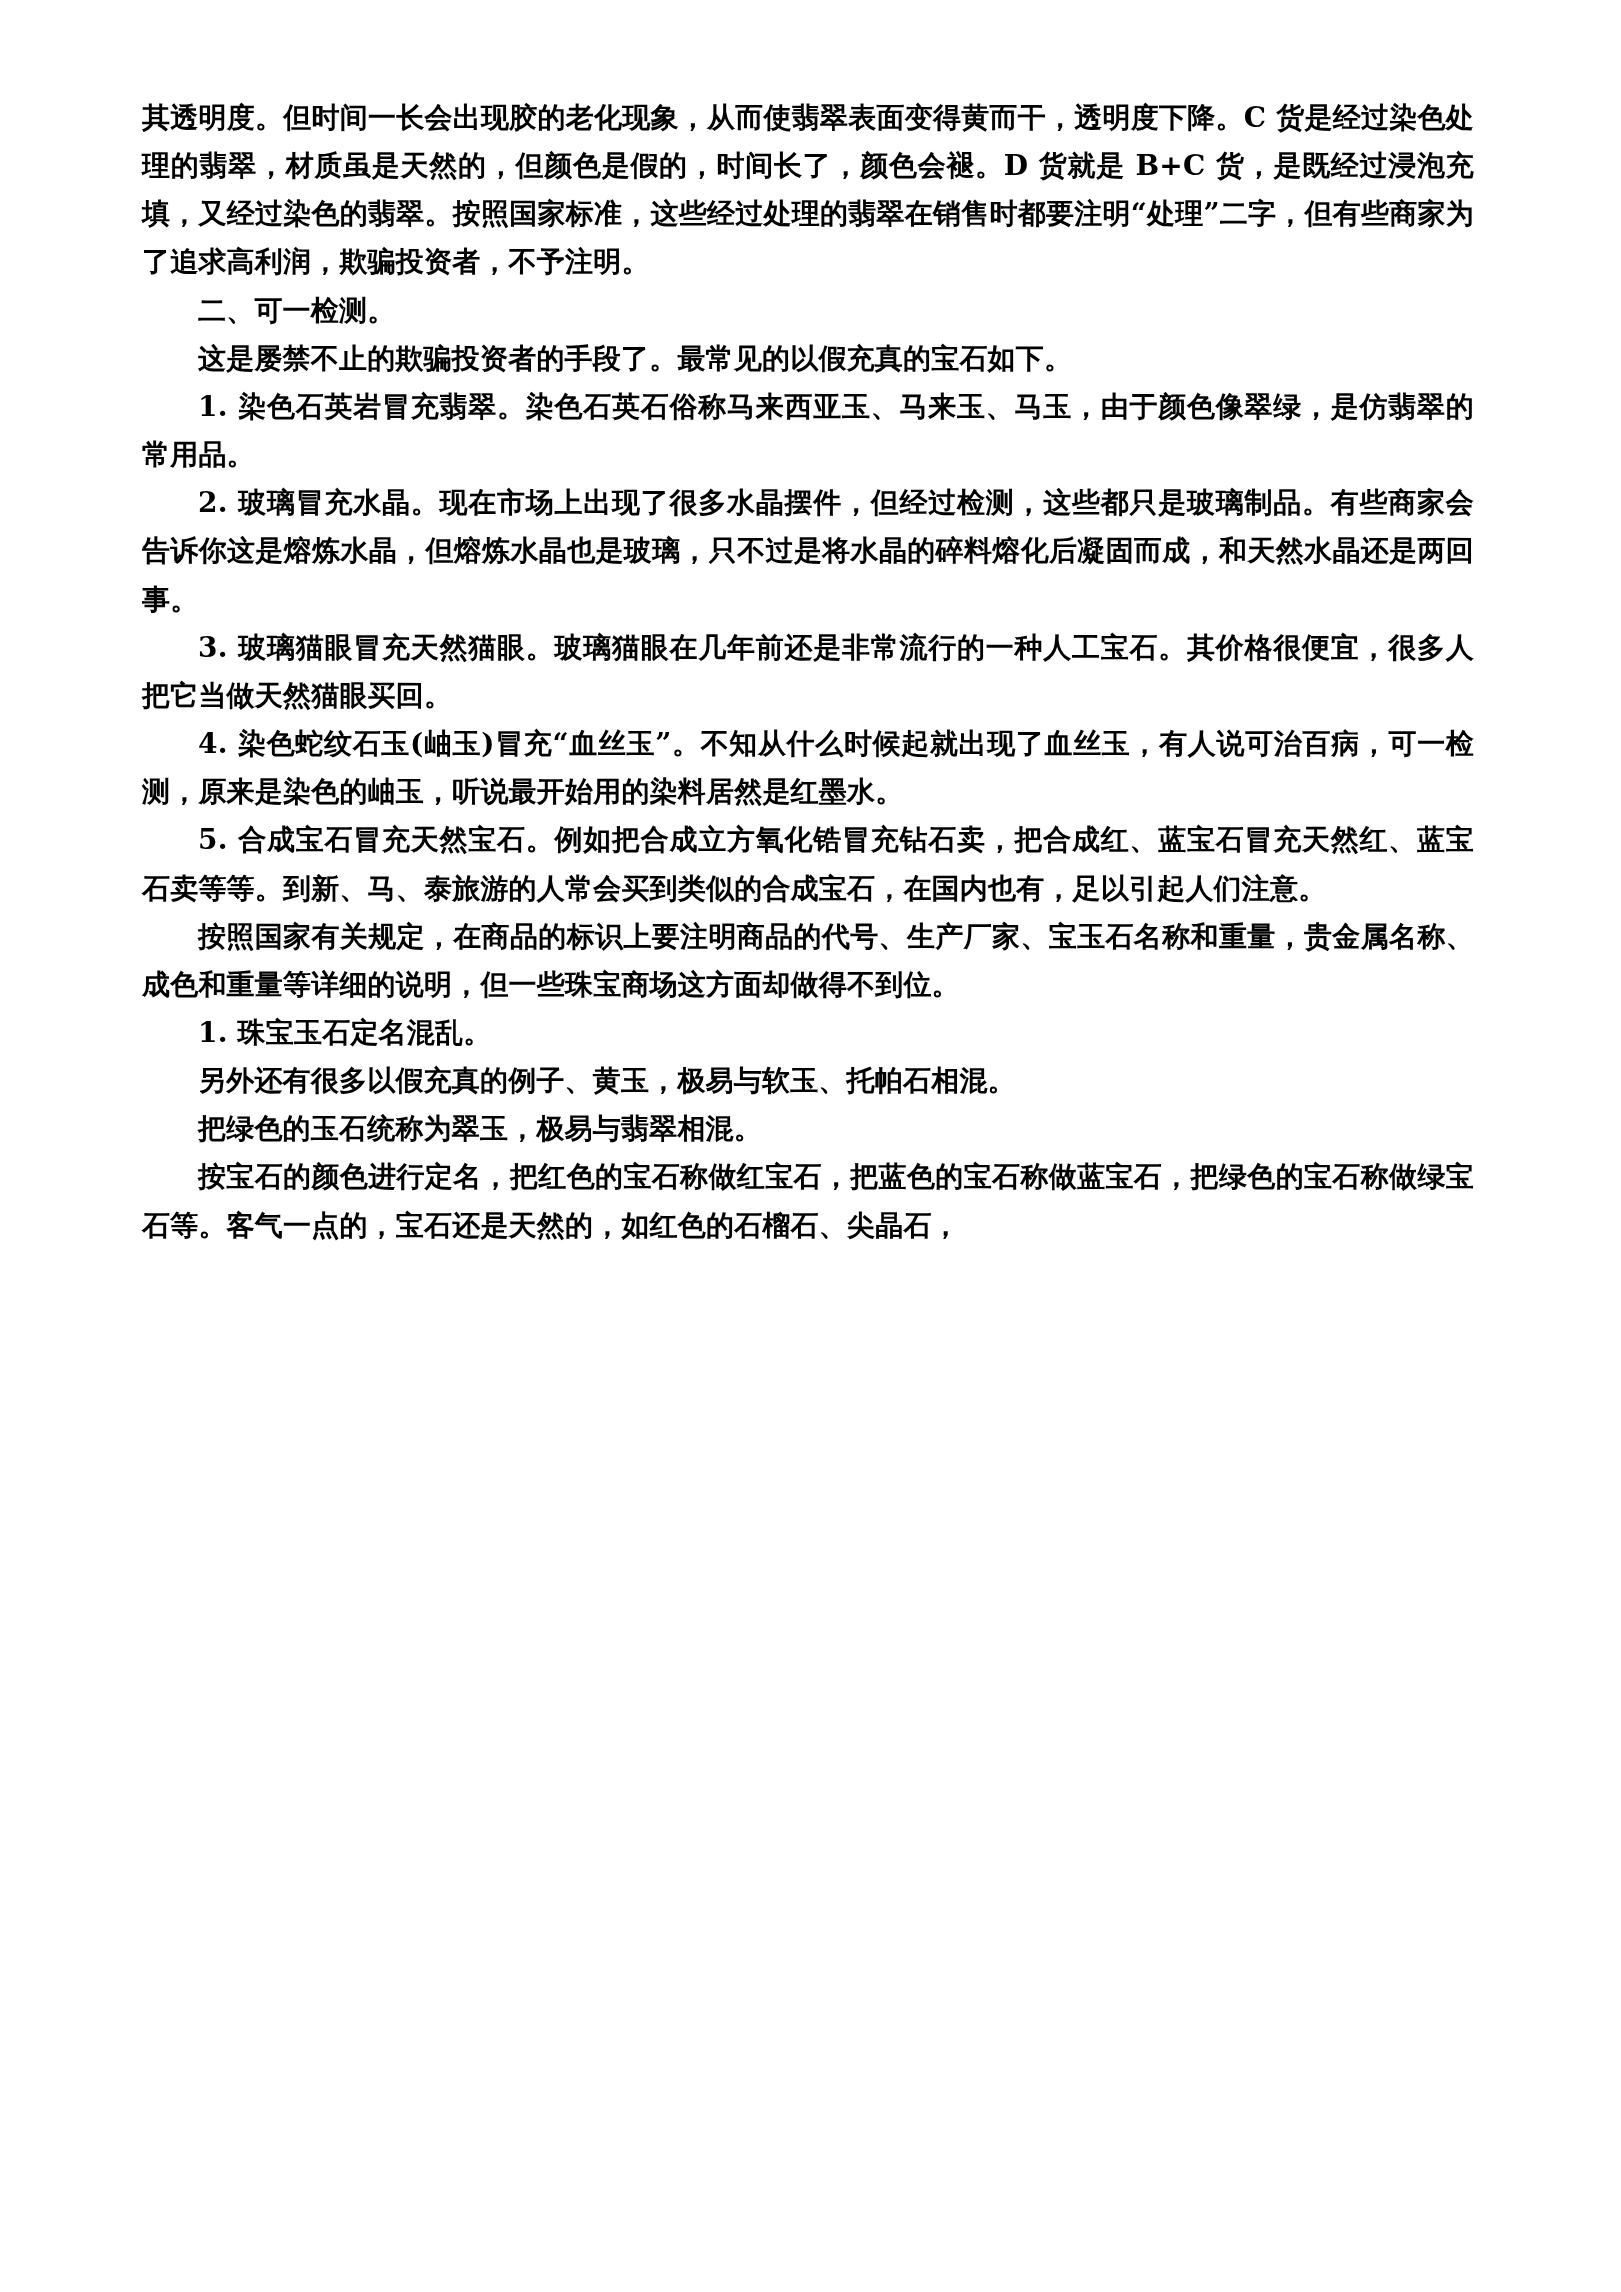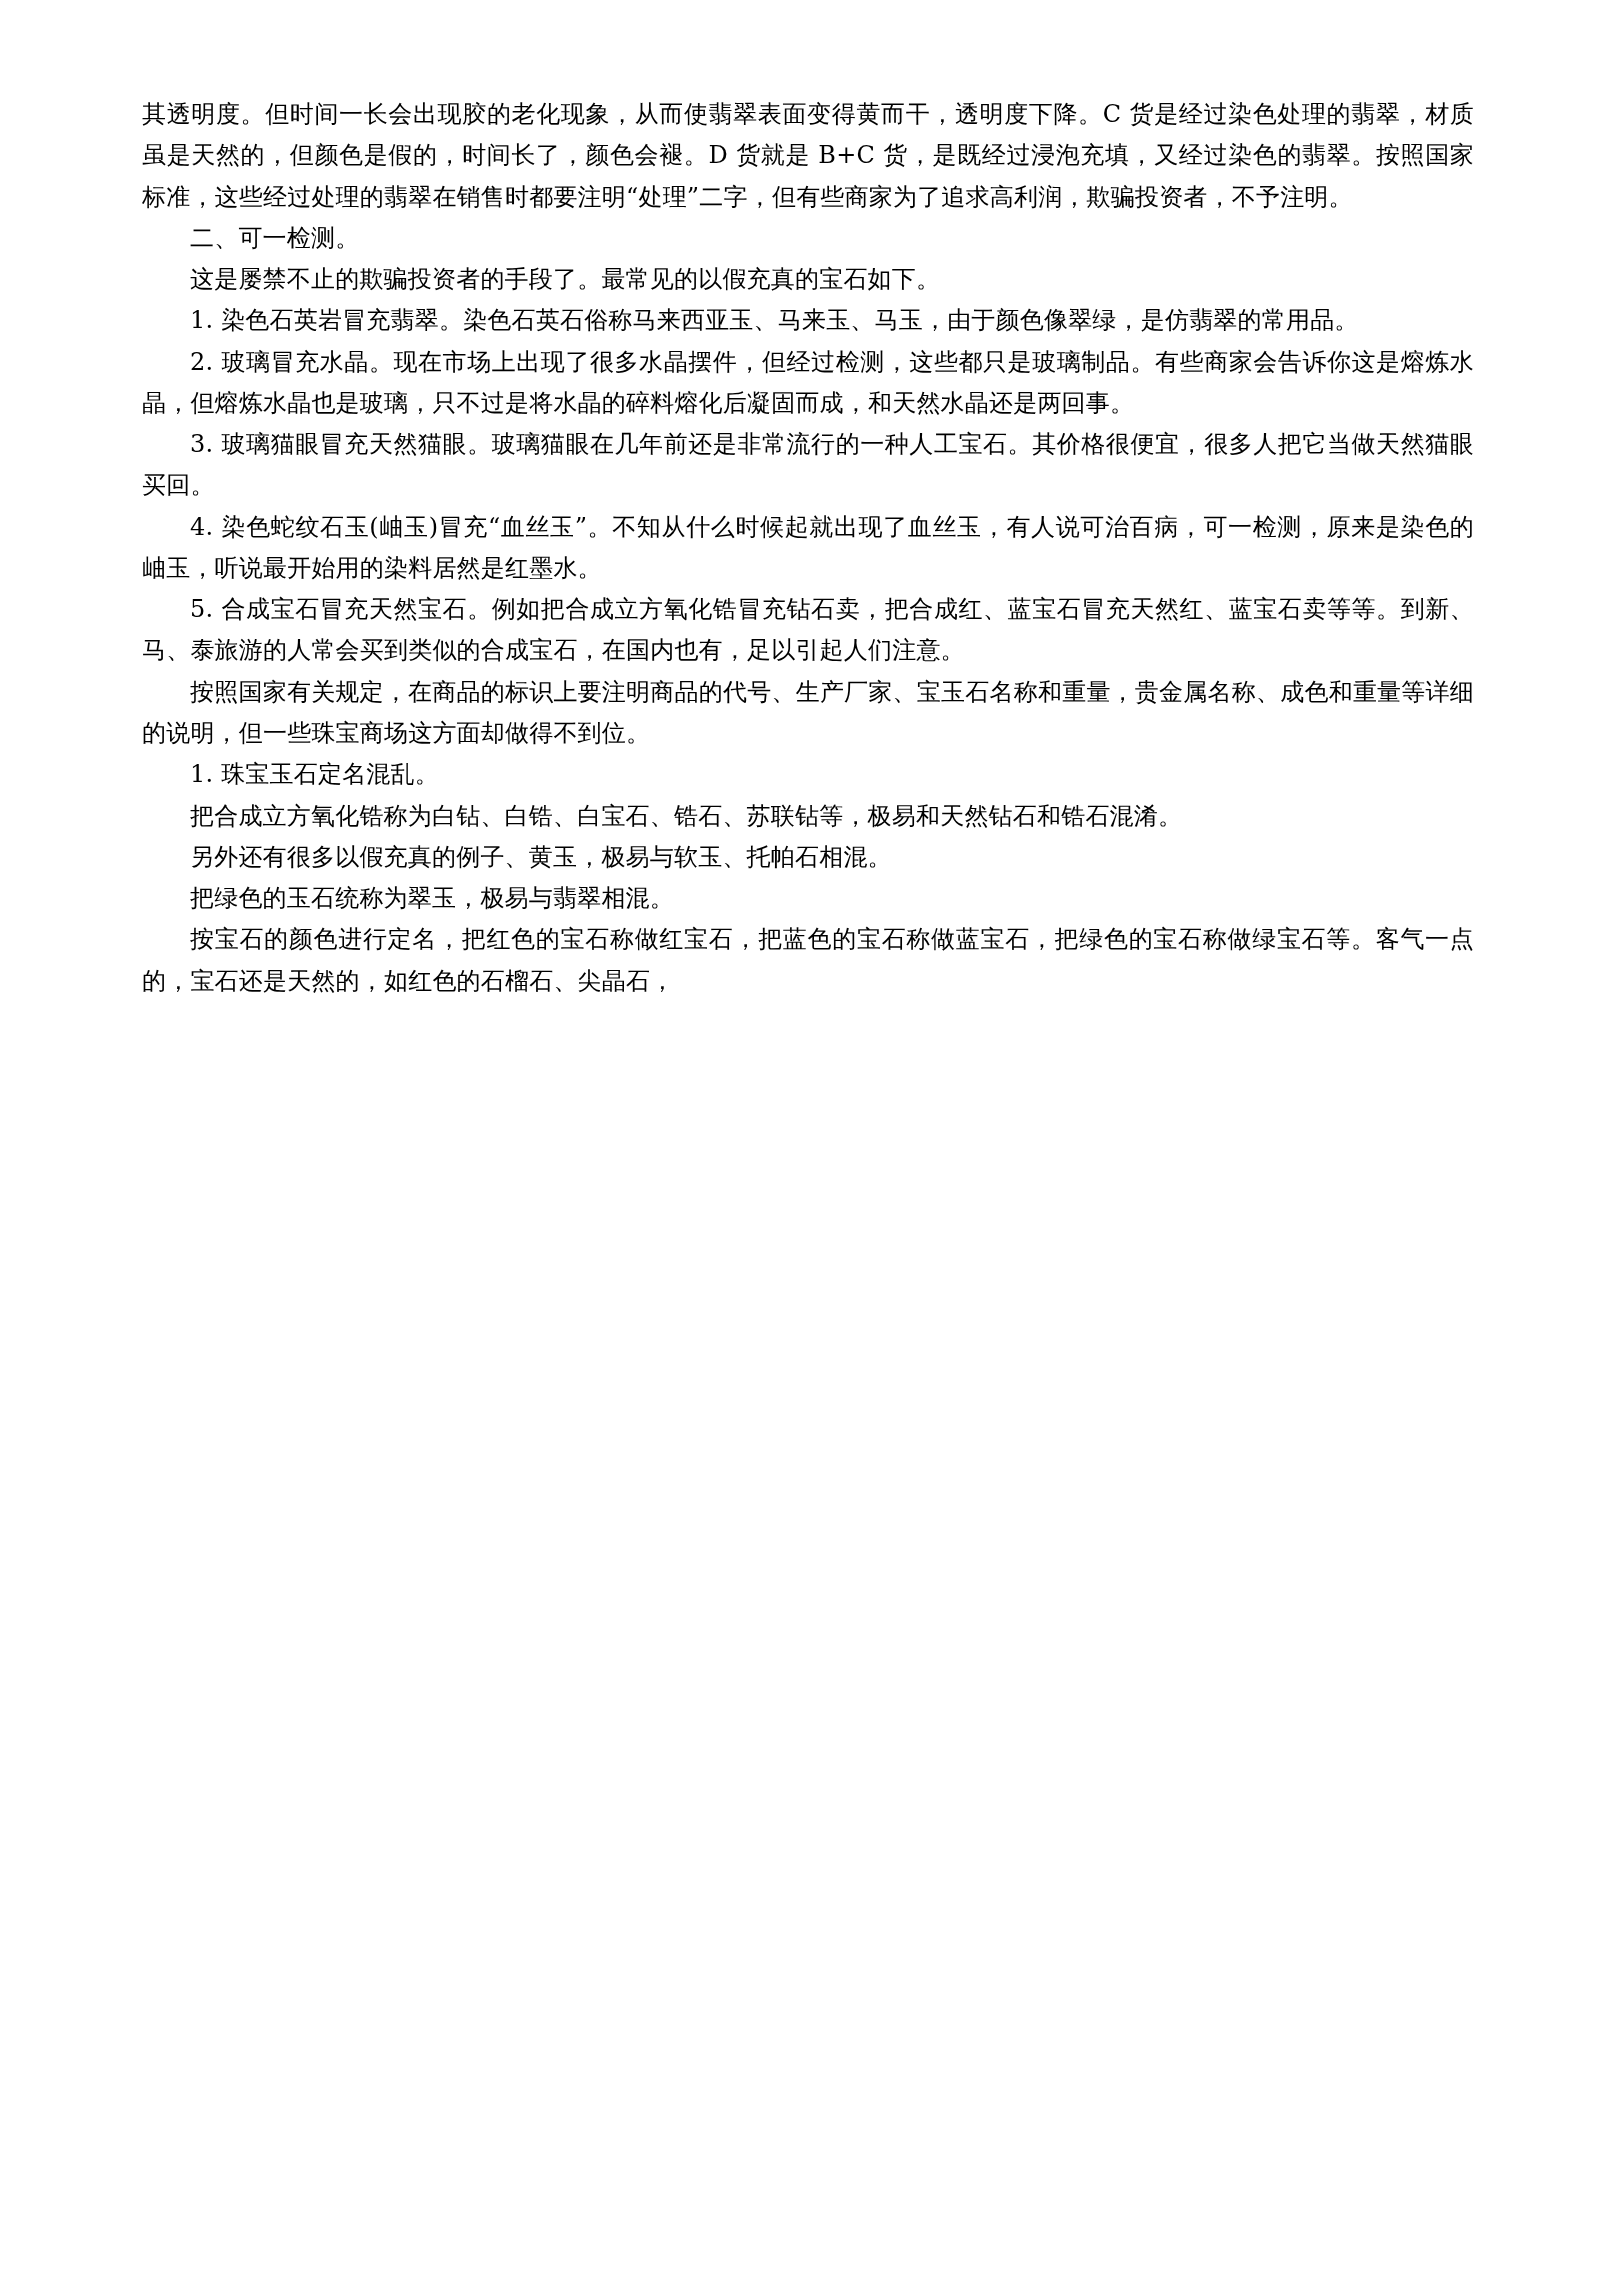--- a/index.html
+++ b/index.html
@@ -15,25 +15,26 @@
   }
   .page {
     position: relative;
     width: 1621px;
     min-height: 2293px;
     box-sizing: border-box;
     padding: 94px 147px 59px 142px;
     background: #ffffff;
   }
   .doc-body {
-    font-size: 24px;
+    font-size: 28px;
     line-height: 1.72;
     text-align: justify;
     text-justify: inter-ideograph;
     letter-spacing: 0.2px;
+    font-weight: bold;
   }
   .para {
     margin: 0;
     text-indent: 0;
     white-space: normal;
   }
   .para.indent {
     text-indent: 2em;
   }
 </style>
@@ -45,19 +46,18 @@
     <p class="para">其透明度。但时间一长会出现胶的老化现象，从而使翡翠表面变得黄而干，透明度下降。C 货是经过染色处理的翡翠，材质虽是天然的，但颜色是假的，时间长了，颜色会褪。D 货就是 B+C 货，是既经过浸泡充填，又经过染色的翡翠。按照国家标准，这些经过处理的翡翠在销售时都要注明“处理”二字，但有些商家为了追求高利润，欺骗投资者，不予注明。</p>
     <p class="para indent">二、可一检测。</p>
     <p class="para indent">这是屡禁不止的欺骗投资者的手段了。最常见的以假充真的宝石如下。</p>
     <p class="para indent">1. 染色石英岩冒充翡翠。染色石英石俗称马来西亚玉、马来玉、马玉，由于颜色像翠绿，是仿翡翠的常用品。</p>
     <p class="para indent">2. 玻璃冒充水晶。现在市场上出现了很多水晶摆件，但经过检测，这些都只是玻璃制品。有些商家会告诉你这是熔炼水晶，但熔炼水晶也是玻璃，只不过是将水晶的碎料熔化后凝固而成，和天然水晶还是两回事。</p>
     <p class="para indent">3. 玻璃猫眼冒充天然猫眼。玻璃猫眼在几年前还是非常流行的一种人工宝石。其价格很便宜，很多人把它当做天然猫眼买回。</p>
     <p class="para indent">4. 染色蛇纹石玉(岫玉)冒充“血丝玉”。不知从什么时候起就出现了血丝玉，有人说可治百病，可一检测，原来是染色的岫玉，听说最开始用的染料居然是红墨水。</p>
     <p class="para indent">5. 合成宝石冒充天然宝石。例如把合成立方氧化锆冒充钻石卖，把合成红、蓝宝石冒充天然红、蓝宝石卖等等。到新、马、泰旅游的人常会买到类似的合成宝石，在国内也有，足以引起人们注意。</p>
     <p class="para indent">按照国家有关规定，在商品的标识上要注明商品的代号、生产厂家、宝玉石名称和重量，贵金属名称、成色和重量等详细的说明，但一些珠宝商场这方面却做得不到位。</p>
     <p class="para indent">1. 珠宝玉石定名混乱。</p>
-    <p class="para indent">把合成立方氧化锆称为白钻、白锆、白宝石、锆石、苏联钻等，极易和天然钻石和锆石混淆。</p>
     <p class="para indent">另外还有很多以假充真的例子、黄玉，极易与软玉、托帕石相混。</p>
     <p class="para indent">把绿色的玉石统称为翠玉，极易与翡翠相混。</p>
     <p class="para indent">按宝石的颜色进行定名，把红色的宝石称做红宝石，把蓝色的宝石称做蓝宝石，把绿色的宝石称做绿宝石等。客气一点的，宝石还是天然的，如红色的石榴石、尖晶石，</p>
   </div>
 </div>
 
 
 </body></html>

